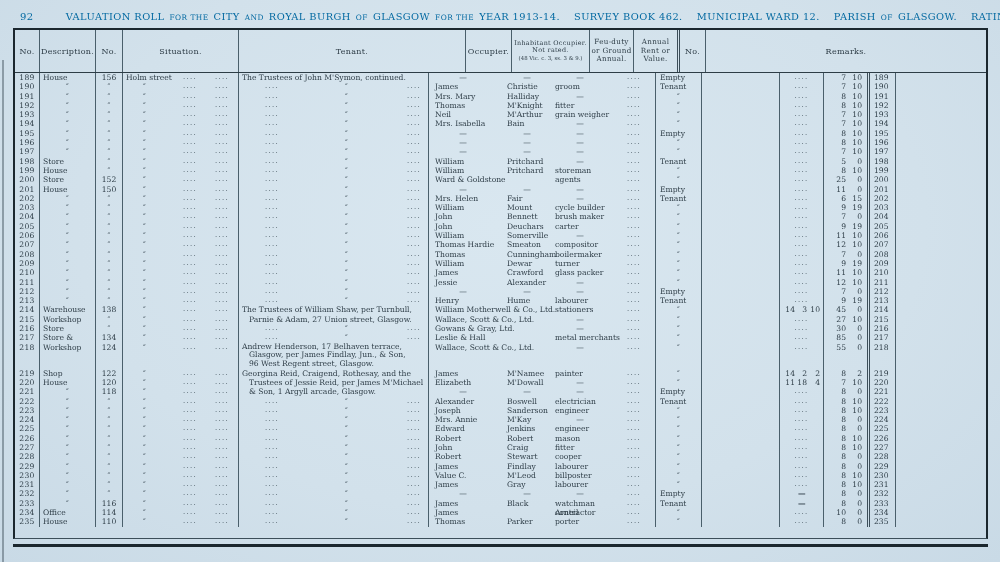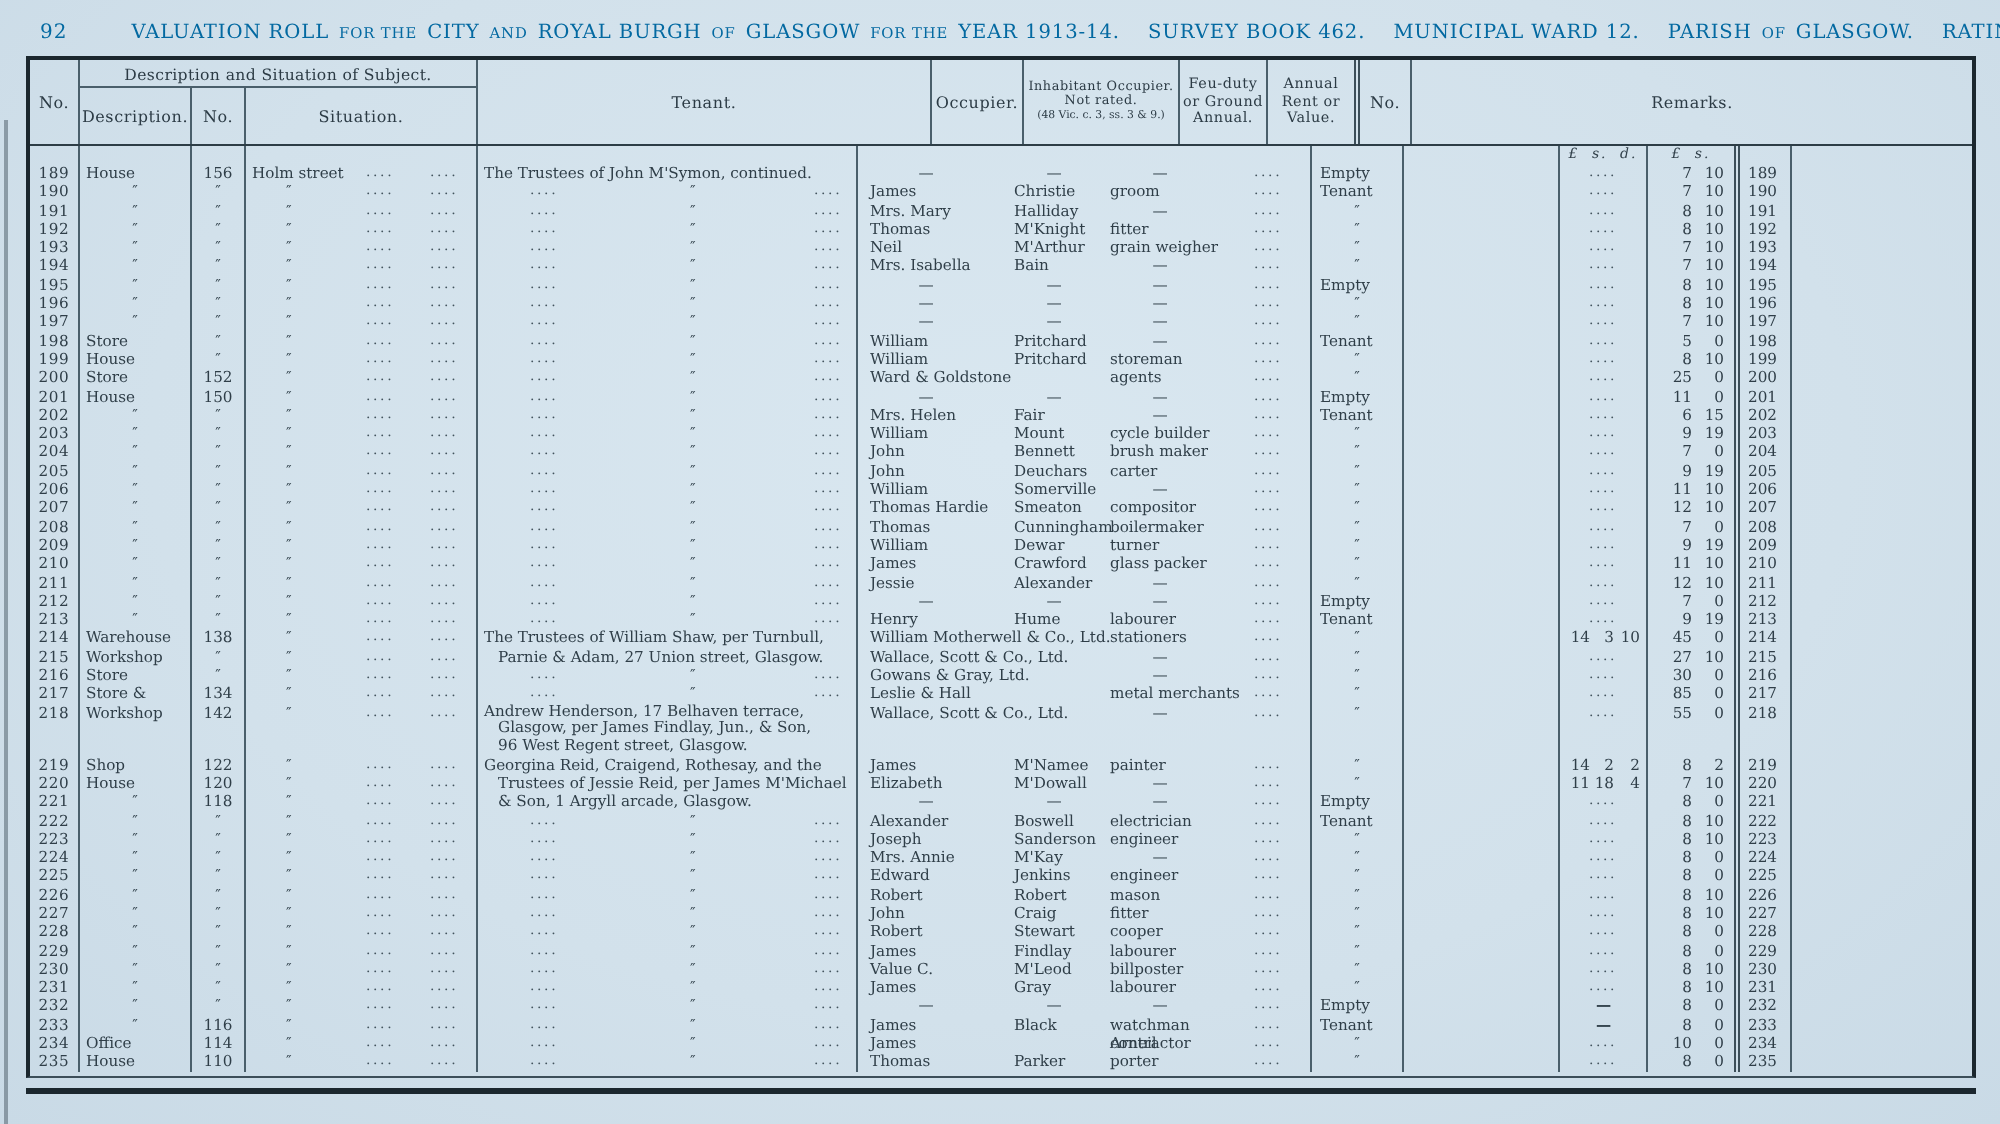--- a/index.html
+++ b/index.html
@@ -98,21 +98,20 @@
       <span class="tseg sm">OF</span>
       <span class="tseg lg">GLASGOW.</span>
       <span class="tseg lg gap">RATING AREA—GLASGOW.</span>
     </span>
 </div>
 
 <div class="vtable">
   <div class="thead">
     <div class="hc w-no1">No.</div>
     <div class="hgroup">
-      <div class="hgroup-title">Description and Situation of Subject.</div>
       <div class="hgroup-sub">
         <div class="hc w-desc">Description.</div>
         <div class="hc w-num">No.</div>
         <div class="hc w-sit">Situation.</div>
       </div>
     </div>
     <div class="hc w-ten">Tenant.</div>
     <div class="hc w-occ">Occupier.</div>
     <div class="hc w-inh h-3line h-inh">
       <span>Inhabitant Occupier.</span>
@@ -126,38 +125,20 @@
     </div>
     <div class="hc w-rent h-3line">
       <span>Annual</span>
       <span>Rent or</span>
       <span>Value.</span>
     </div>
     <div class="hc w-no2">No.</div>
     <div class="hc w-rem">Remarks.</div>
   </div>
 
-  <div class="subhead">
-    <div class="c w-no1"></div>
-    <div class="c w-desc"></div>
-    <div class="c w-num"></div>
-    <div class="c w-sit"></div>
-    <div class="c w-prop"></div>
-    <div class="c w-ten"></div>
-    <div class="c w-occ"></div>
-    <div class="c w-inh"></div>
-    <div class="c w-feu">
-        <span class="munit">£ s. d.</span>
-      </div>
-    <div class="c w-rent">
-        <span class="munit">£ s.</span>
-      </div>
-    <div class="c w-no2"></div>
-    <div class="c w-rem"></div>
-  </div>
 
   <div class="tbody" id="tbody">
       <div class="trow">
         <div class="c w-no1 cell-no">189</div>
         <div class="c w-desc" style="padding-left: 3px;">House</div>
         <div class="c w-num t-c">156</div>
         <div class="c w-sit">
           <span class="abs" style="left: 3px;">Holm street</span>
           <span class="abs dt" style="left: 60px;">....</span>
           <span class="abs dt" style="left: 92px;">....</span>
@@ -1068,21 +1049,21 @@
         <div class="c w-rent rent-flex">
           <div class="" style="width: 18px; display: inline-block; text-align: right;">85</div>
           <div class="" style="width: 16px; display: inline-block; text-align: right;">0</div>
         </div>
         <div class="c w-no2" style="padding-left: 4px;">217</div>
         <div class="c w-rem"></div>
       </div>
       <div class="trow tall">
         <div class="c w-no1 cell-no">218</div>
         <div class="c w-desc" style="padding-left: 3px;">Workshop</div>
-        <div class="c w-num t-c">142</div>
+        <div class="c w-num t-c">124</div>
         <div class="c w-sit">
           <span class="abs ditto" style="left: 20px;">″</span>
           <span class="abs dt" style="left: 60px;">....</span>
           <span class="abs dt" style="left: 92px;">....</span>
         </div>
         <div class="c w-prop">
           <div class="prop-lines">
             <div class="pl">Andrew Henderson, 17 Belhaven terrace,</div>
             <div class="pl ind">Glasgow, per James Findlay, Jun., &amp; Son,</div>
             <div class="pl ind">96 West Regent street, Glasgow.</div>

